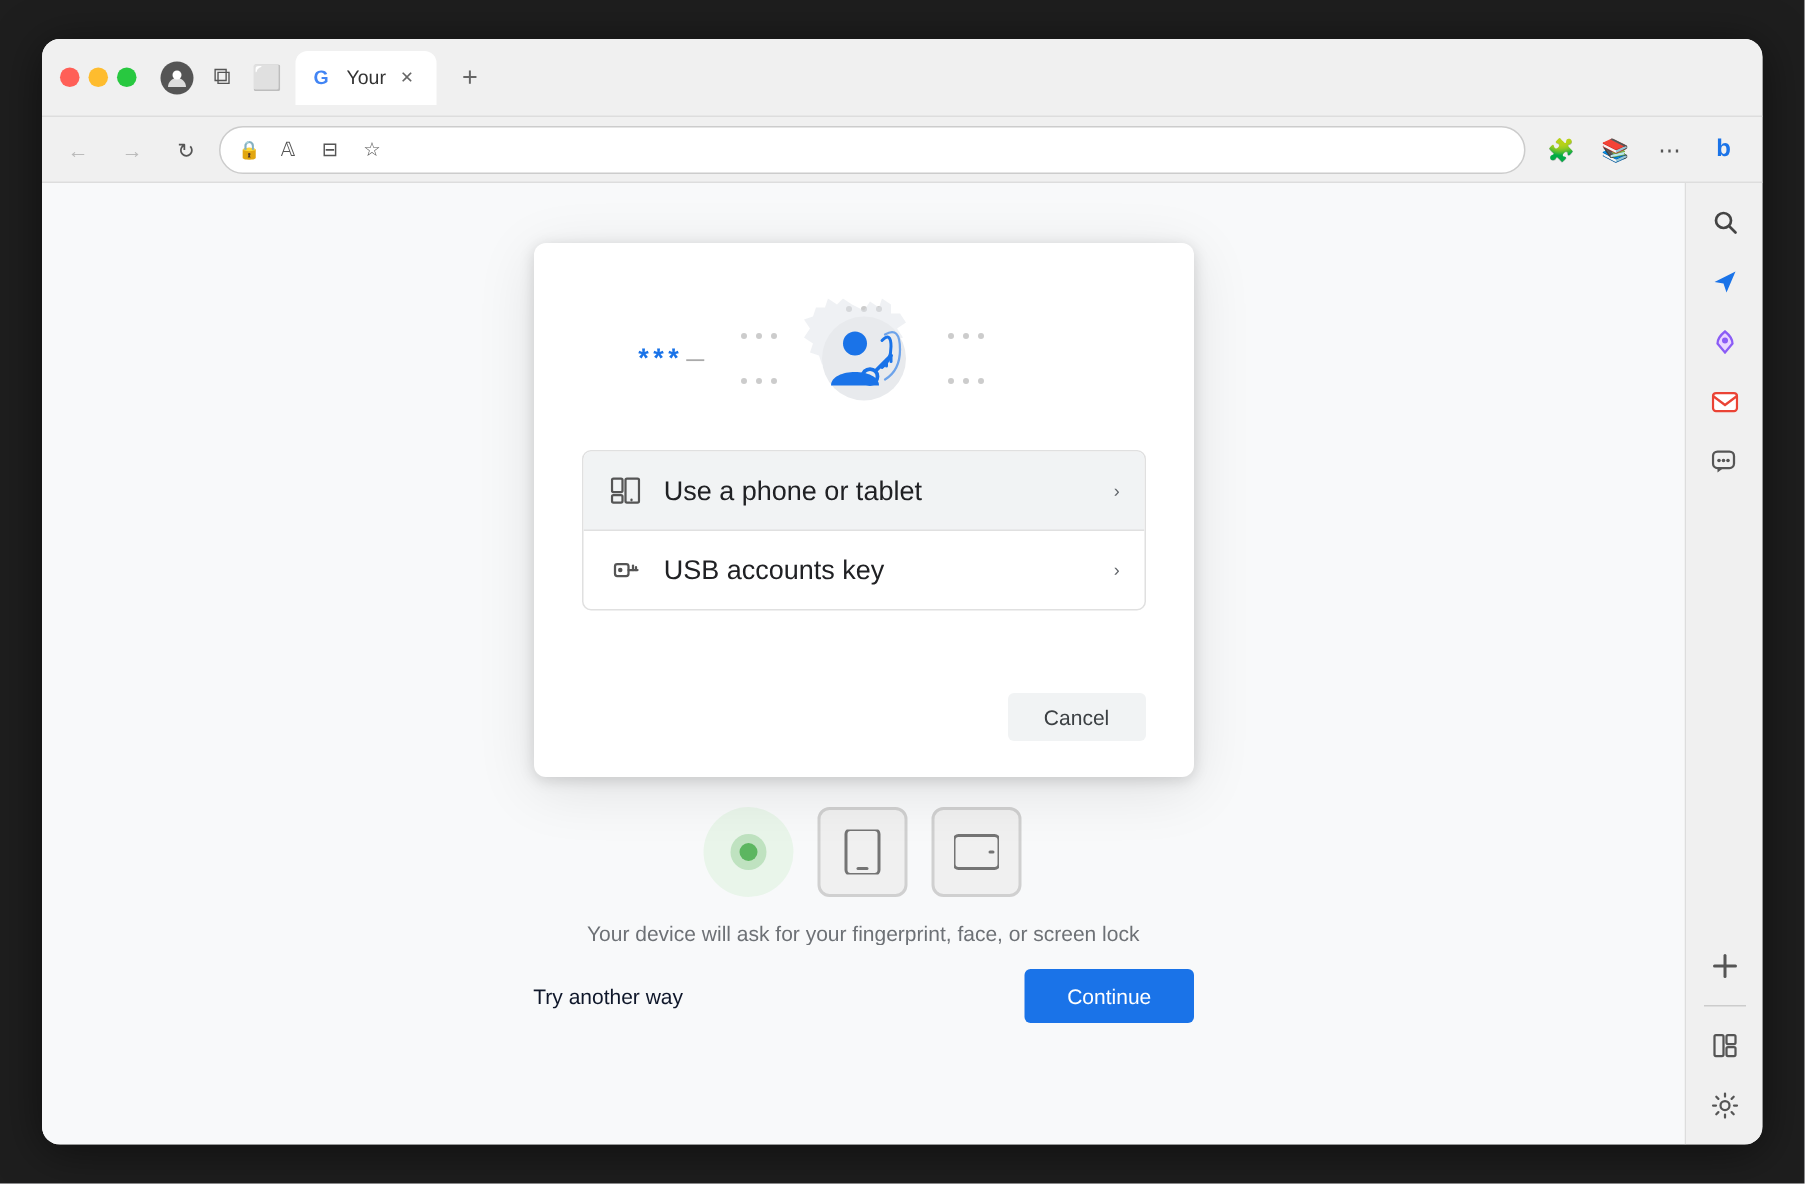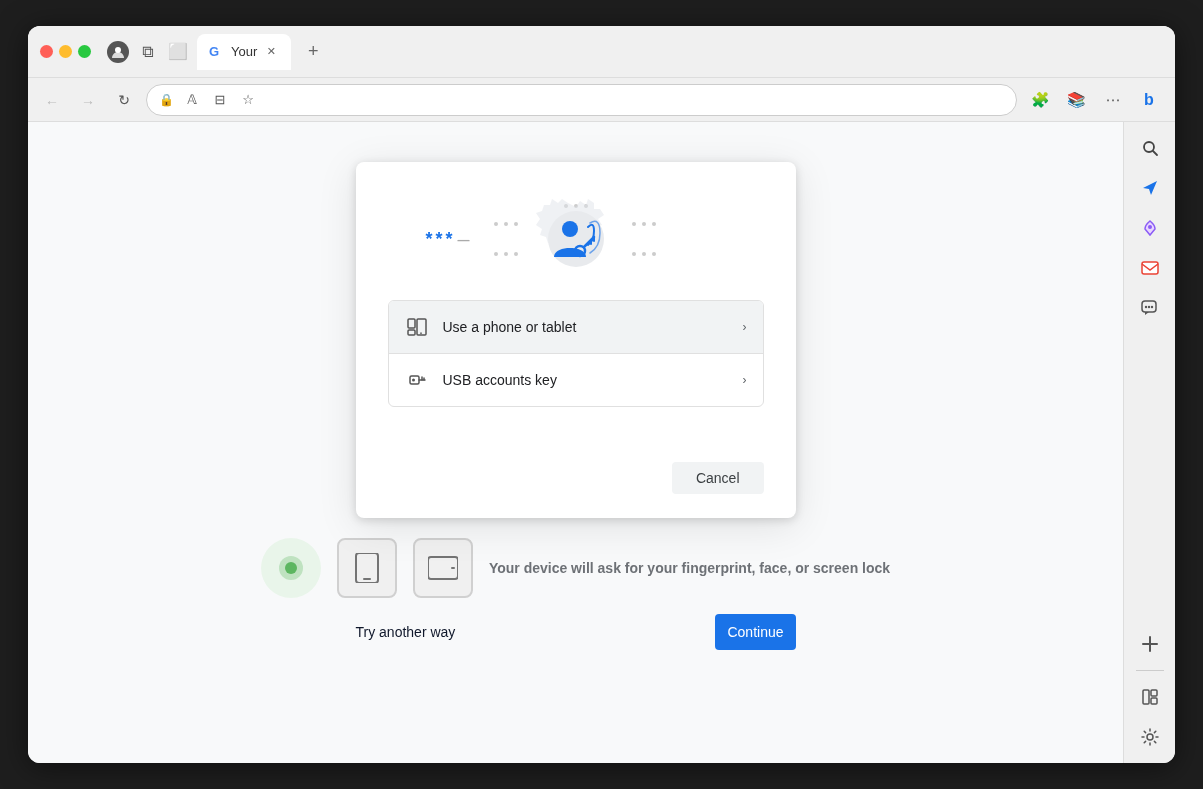--- a/index.html
+++ b/index.html
@@ -251,21 +251,21 @@
       height: 24px;
       display: flex;
       align-items: center;
       justify-content: center;
       color: #555;
       flex-shrink: 0;
     }
 
     .option-label {
       flex: 1;
-      font-size: 14px;
+      font-size: 18px;
       color: #202124;
     }
 
     .option-arrow {
       color: #5f6368;
       font-size: 12px;
     }
 
     .card-actions {
       display: flex;
@@ -282,25 +282,24 @@
       cursor: pointer;
       font-family: inherit;
       font-weight: 500;
       margin-top: 35px;
     }
 
     
     .bg-content {
       margin-top: 20px;
       display: flex;
-      flex-direction: row;
+      flex-direction: column;
       align-items: center;
       gap: 16px;
       opacity: 0.9;
-      font-weight: bold;
     }
 
     .device-icons-row {
       display: flex;
       gap: 16px;
       align-items: center;
     }
 
     .device-icon-circle {
       width: 60px; height: 60px;
@@ -342,21 +341,21 @@
       font-size: 14px;
       cursor: pointer;
       text-decoration: none;
     }
 
     .continue-btn {
       background: #1a73e8;
       color: white;
       border: none;
       border-radius: 4px;
-      padding: 10px 12px;
+      padding: 10px 28px;
       font-size: 14px;
       font-weight: 500;
       cursor: pointer;
       font-family: inherit;
     }
 
     
     .right-sidebar {
       width: 52px;
       background: #f0f0f0;

